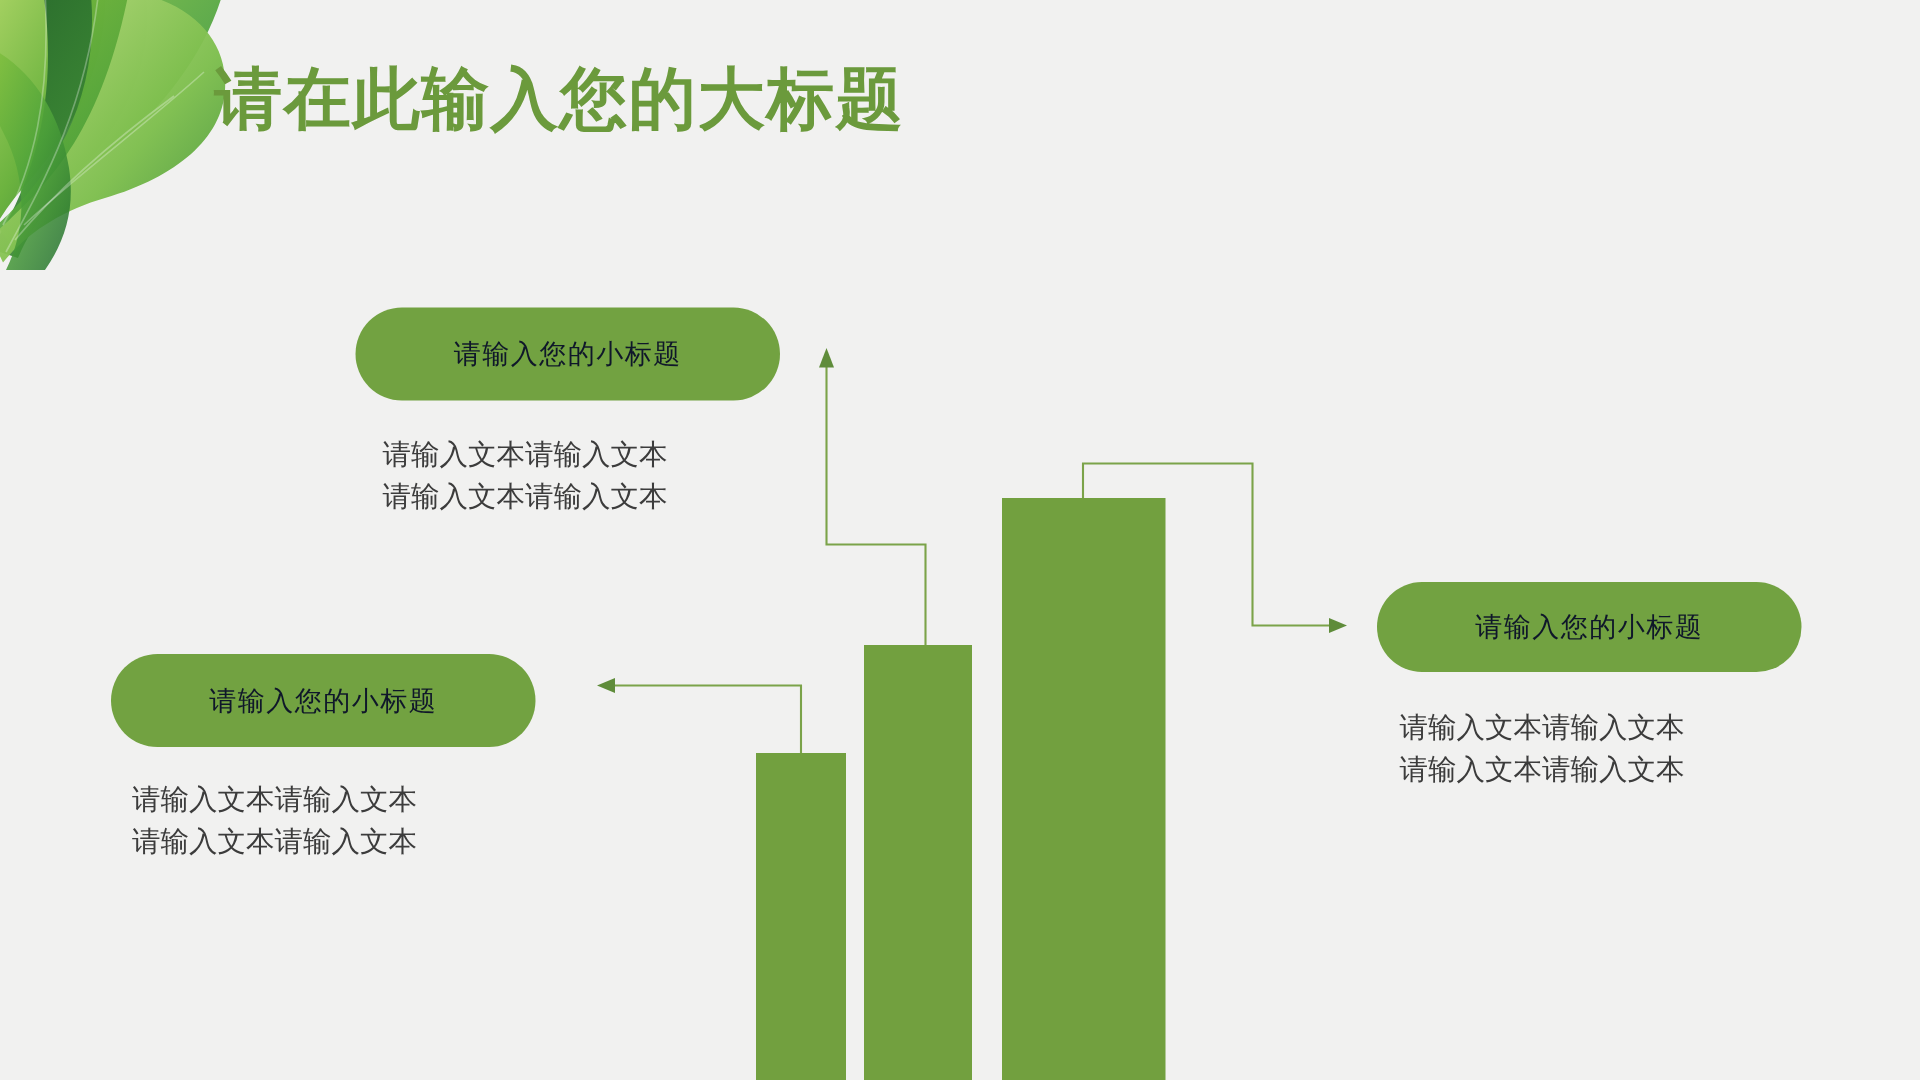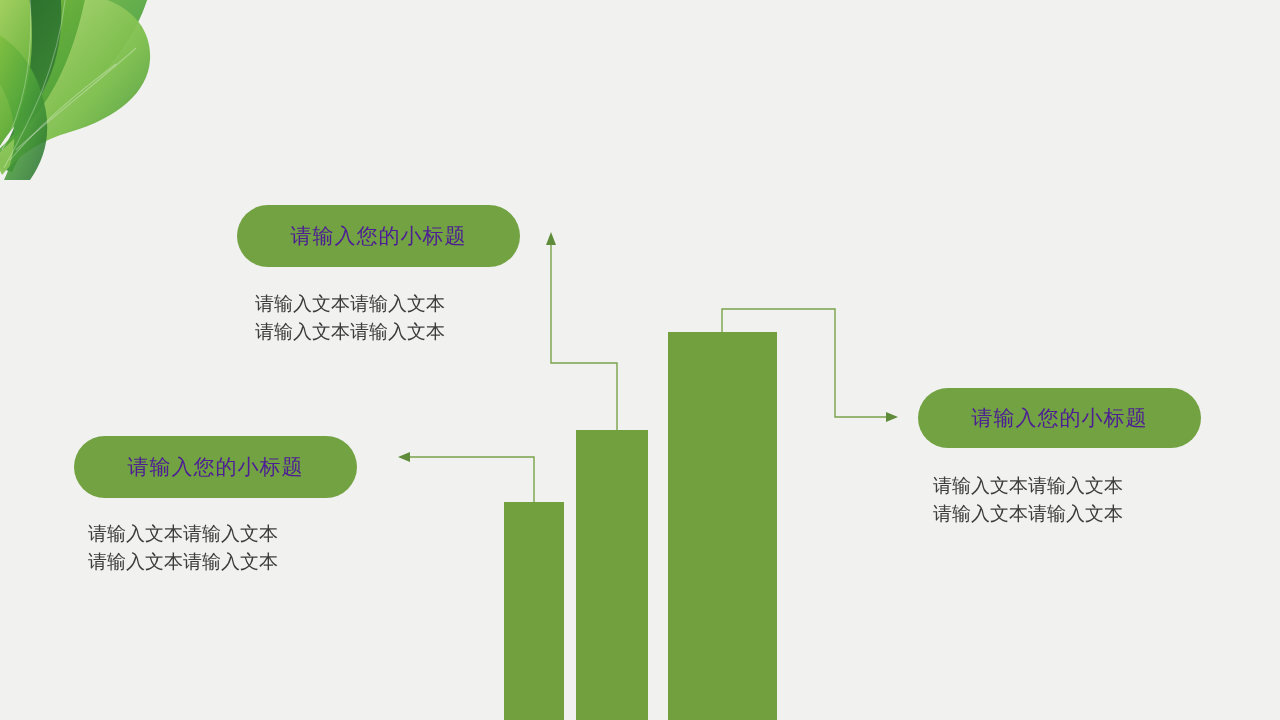--- a/index.html
+++ b/index.html
@@ -39,23 +39,23 @@
     line-height: 1.2;
   }
 
   
   .pill {
     position: absolute;
     display: flex;
     align-items: center;
     justify-content: center;
     background: #72a241;
-    color: #4c1d95;
+    color: #0f172a;
     border-radius: 999px;
-    font-size: 21px;
+    font-size: 18px;
     letter-spacing: 1px;
     white-space: nowrap;
     box-sizing: border-box;
   }
   #pill-top    { left: 237px; top: 205px; width: 283px; height: 62px; }
   #pill-left   { left:  74px; top: 436px; width: 283px; height: 62px; }
   #pill-right  { left: 918px; top: 388px; width: 283px; height: 60px; }
 
   
   .body-block {
@@ -124,20 +124,21 @@
     <path d="M86,-6 C130,2 152,28 150,60 C148,92 118,118 70,132 C42,140 18,155 2,175 L-6,158 C26,128 66,96 86,-6 Z" fill="url(#lg3)" opacity="0.95"></path>
     <path d="M-10,30 C20,44 40,74 46,112 C50,138 44,160 30,180 L4,180 C18,152 18,118 2,88 C-4,76 -10,66 -14,58 Z" fill="url(#lg1)" opacity="0.85"></path>
     <g stroke="#ffffff" stroke-opacity="0.30" stroke-width="1.1" fill="none">
       <path d="M4,168 C30,120 58,70 66,-8"></path>
       <path d="M10,160 C40,124 78,92 116,64"></path>
       <path d="M2,150 C22,112 34,66 30,-6"></path>
       <path d="M16,150 C52,116 96,84 136,48"></path>
     </g>
   </svg>
 
+  <div id="title" style="color: rgb(107, 154, 60);">请在此输入您的大标题</div>
 
   <div class="bar" id="bar-1" style="left: 504px; width: 60px; height: 218px; top: 502px; background: rgb(114, 160, 63);"></div>
   <div class="bar" id="bar-2" style="left: 576px; width: 72px; height: 290px; top: 430px; background: rgb(114, 160, 63);"></div>
   <div class="bar" id="bar-3" style="left: 668px; width: 109px; height: 388px; top: 332px; background: rgb(114, 160, 63);"></div>
 
   <svg id="connectors" viewBox="0 0 1280 720">
     <g fill="none" stroke="#7ba349" stroke-width="1.4">
 
       <path d="M617,430 L617,363 L551,363 L551,240"></path>
 

